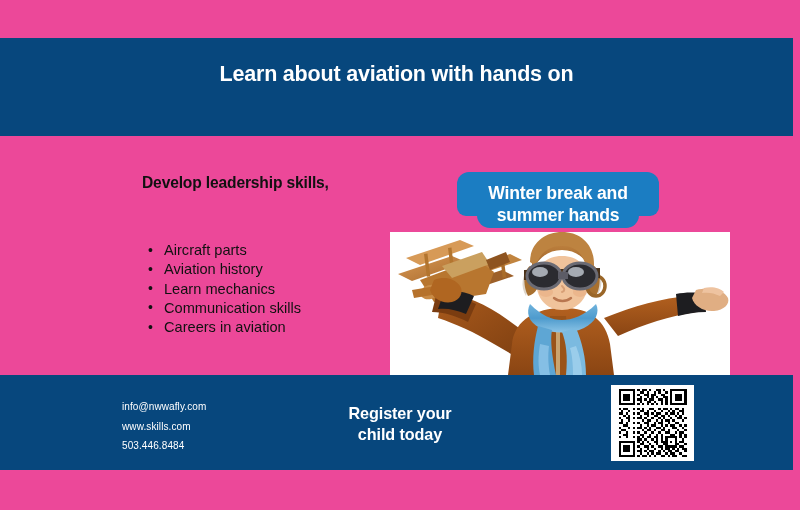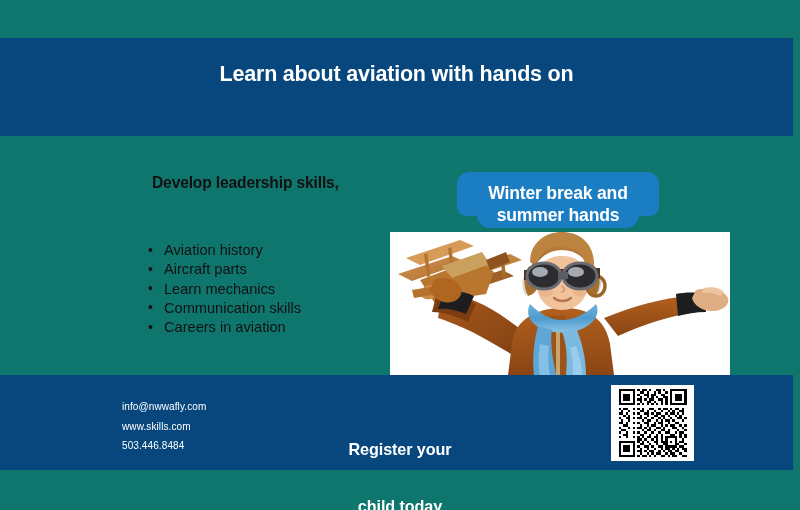--- a/index.html
+++ b/index.html
@@ -8,21 +8,21 @@
     width: 800px; height: 510px;
     background: #ffffff;
     font-family: "Liberation Sans", sans-serif;
     overflow: hidden;
   }
 
   #flyer {
     position: relative;
     width: 800px;
     height: 510px;
-    background: #0f766e;
+    background: #ec4899;
   }
 
   
   .band {
     position: absolute;
     left: 0;
     width: 793px;
     background: #07477d;
   }
   #header-band { top: 38px;  height: 98px; }
@@ -46,21 +46,21 @@
   #subheading {
     position: absolute;
     left: 142px; top: 173px;
     width: 250px;
     color: #111111;
     font-size: 15.6px;
     font-weight: bold;
     line-height: 1.33;
     letter-spacing: -0.15px;
   }
-  #subheading .l { display: block; margin-left: 10px; }
+  #subheading .l { display: block; }
 
   #topics-list {
     position: absolute;
     left: 139px; top: 241px;
     margin: 0;
     padding: 0 0 0 25px;
     list-style: none;
     color: #111111;
     font-size: 14.6px;
     line-height: 19.3px;
@@ -132,21 +132,21 @@
     position: absolute;
     left: 316px; top: 403px;
     width: 168px;
     text-align: center;
     color: #ffffff;
     font-size: 16.2px;
     font-weight: bold;
     line-height: 1.32;
     letter-spacing: -0.1px;
   }
-  #cta .l { display: block; margin-top: 36px; }
+  #cta .l { display: block; }
 
   
   #qr-code {
     position: absolute;
     left: 611px; top: 385px;
     width: 83px; height: 76px;
     background: #ffffff;
     padding: 4px 5px;
   }
   #qr-code svg { display: block; width: 100%; height: 100%; }
@@ -160,22 +160,22 @@
 
   <div id="header-heading">
     <span class="l">Learn about aviation with hands on</span>
   </div>
 
   <div id="subheading">
     <span class="l">Develop leadership skills,</span>
   </div>
 
   <ul id="topics-list">
+    <li>Aircraft parts</li>
     <li>Aviation history</li>
-    <li>Aircraft parts</li>
     <li>Learn mechanics</li>
     <li>Communication skills</li>
     <li>Careers in aviation</li>
   </ul>
 
   <div id="badge-wrap">
     <div id="badge-shape"></div>
     <div id="badge-tab"></div>
     <div id="badge-text">
       <span class="l">Winter break and</span>

